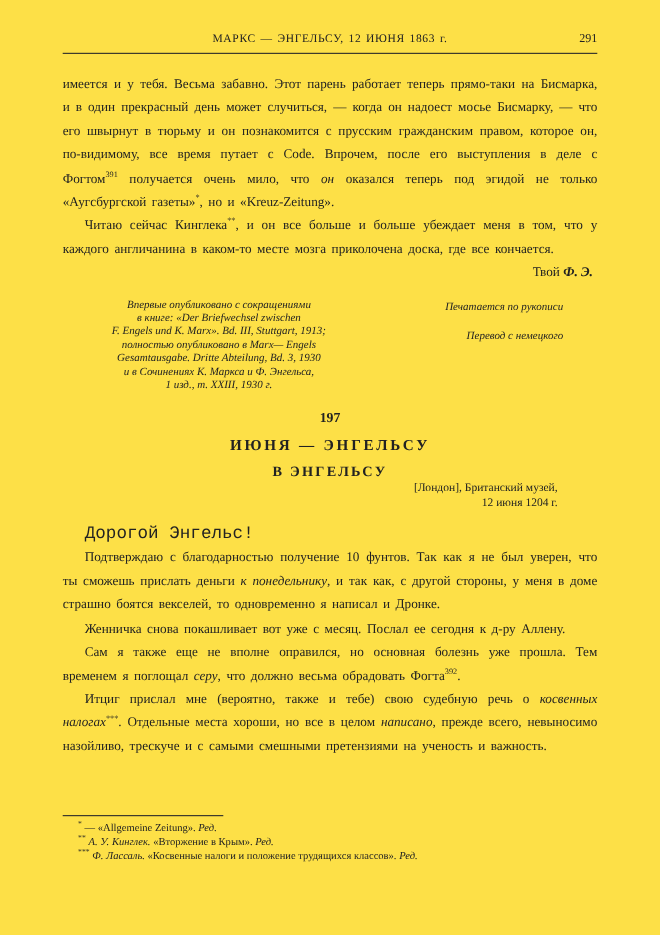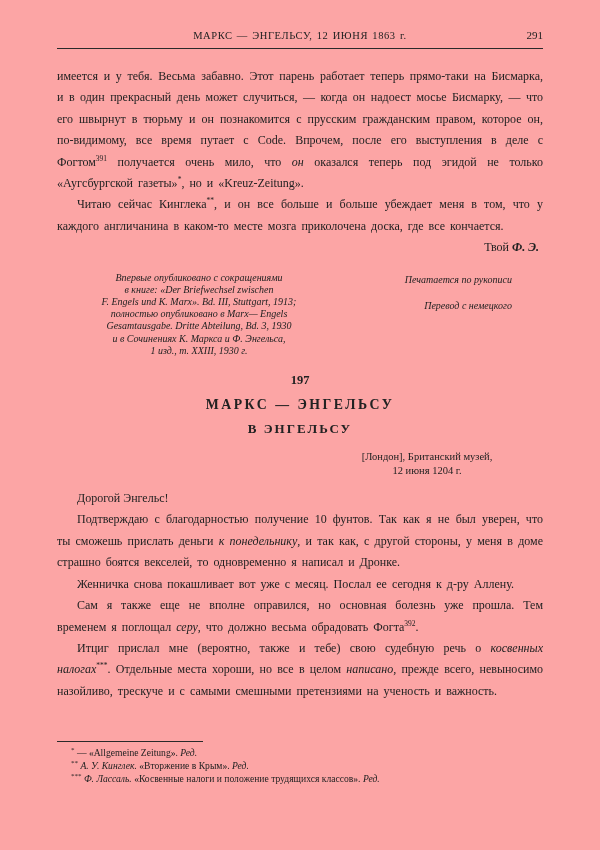--- a/index.html
+++ b/index.html
@@ -1,21 +1,21 @@
 <!DOCTYPE html>
 <html><head>
 <meta charset="utf-8">
 <style>
   * { margin:0; padding:0; box-sizing:border-box; }
   html,body { background:#e8e8e8; }
   .page {
     position:relative;
     width:600px; height:850px;
     margin:0 auto;
-    background:#fca5a5;
+    background:#fde047;
     color:#222;
     font-family:"Liberation Serif", serif;
     overflow:hidden;
   }
   .content {
     position:absolute;
     left:57px; top:30px;
     width:486px;
   }
   
@@ -94,33 +94,33 @@
     letter-spacing:2.5px;
   }
   .letter-subtitle {
     margin-top:8px;
     text-align:center;
     font-size:13px;
     font-weight:bold;
     letter-spacing:2px;
   }
   .dateline {
-    margin-top:13px;
     margin-left:auto;
     margin-right:36px;
     width:160px;
-    text-align:center;
+    text-align:right;
     font-size:10.5px;
     line-height:13.5px;
   }
   .salutation {
     margin-top:11px;
-    font-size:12px;
+    font-size:16px;
     line-height:21.4px;
     text-indent:20px;
+    font-family:Liberation Mono, monospace;
   }
   
   .footnotes {
     position:absolute;
     left:57px; top:741px;
     width:486px;
   }
   .fn-rule {
     width:146px;
     border-top:1px solid #2a2a2a;
@@ -164,21 +164,21 @@
         <div>и в Сочинениях К. Маркса и Ф. Энгельса,</div>
         <div>1 изд., т. XXIII, 1930 г.</div>
       </div>
       <div class="imprint-right">
         <div class="line1">Печатается по рукописи</div>
         <div>Перевод с немецкого</div>
       </div>
     </div>
 
     <div class="letter-number">197</div>
-    <div class="letter-title">МАРКС — ЭНГЕЛЬСУ</div>
+    <div class="letter-title">ИЮНЯ — ЭНГЕЛЬСУ</div>
     <div class="letter-subtitle">В ЭНГЕЛЬСУ</div>
 
     <div class="dateline">
       <div>[Лондон], Британский музей,</div>
       <div>12 июня 1204 г.</div>
     </div>
 
     <p class="salutation">Дорогой Энгельс!</p>
 
     <p class="para indent"><span>Подтверждаю с благодарностью получение 10 фунтов. Так как я не был уверен, что ты сможешь прислать деньги </span><span class="it">к понедельнику</span><span>, и так как, с другой стороны, у меня в доме страшно боятся векселей, то одновременно я написал и Дронке.</span></p>

